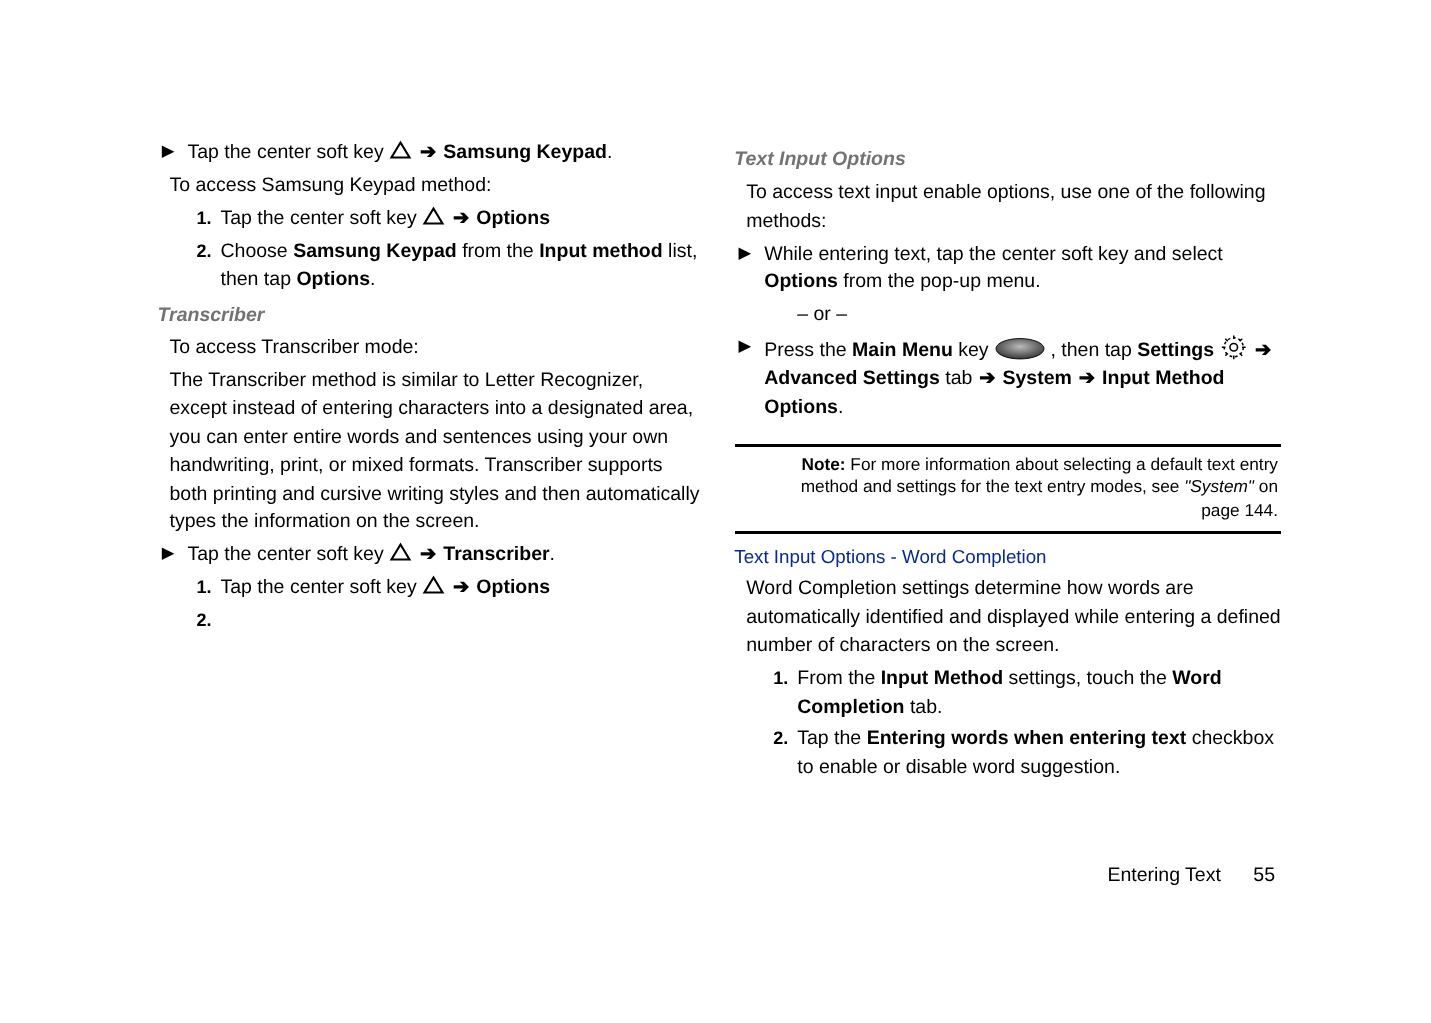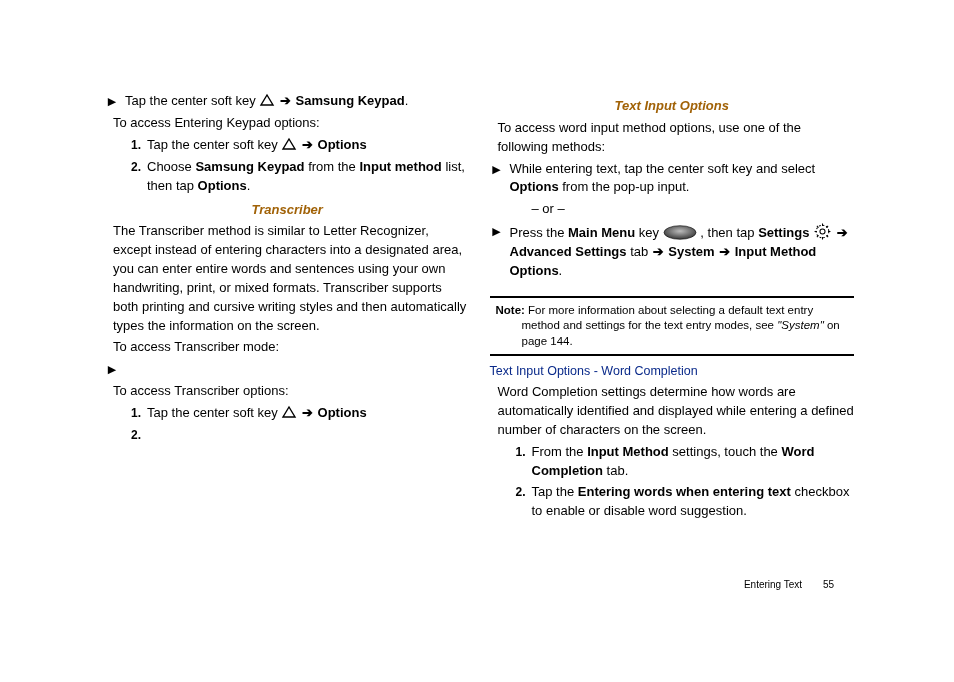--- a/index.html
+++ b/index.html
@@ -47,53 +47,53 @@
   }
   .indent-text {
     padding-left: 8px;
   }
   .icon-tri {
     display: inline-block;
     vertical-align: -2px;
   }
   .icon-tri svg { display: block; }
   .h-sub {
-    color: #a16207;
+    color: #737373;
     font-weight: bold;
     font-style: italic;
     font-size: 13px;
     margin: 5px 0 3px 0;
-    text-align: center;
   }
   .h-sub2 {
     color: #0a2a8a;
     font-weight: normal;
     font-size: 12.5px;
     margin: 6px 0 3px 0;
   }
   .note-box {
     border-top: 2px solid #000;
     border-bottom: 2px solid #000;
     padding: 5px 2px 5px 2px;
     margin: 6px 0 6px 0;
     font-size: 11.5px;
     line-height: 1.35;
   }
   .note-box .note-body {
     display: block;
     padding-left: 30px;
     text-indent: -26px;
+    text-align: right;
   }
   .bold { font-weight: bold; margin-top: 36px; }
   .arrow { font-weight: bold; padding: 0 1px; }
   .footer {
     position: absolute;
     bottom: 92px;
-    right: 120px;
-    font-size: 10px;
+    right: 104px;
+    font-size: 13px;
     color: #000;
   }
   .footer .sect { margin-right: 18px; }
   .key-oval {
     display: inline-block;
     width: 34px;
     height: 15px;
     vertical-align: -3px;
   }
   .key-oval svg { display: block; }
@@ -122,21 +122,21 @@
         <span class="icon-tri">
           <svg width="16" height="14" viewBox="0 0 16 14">
               <polygon points="8,2 14,12 2,12" fill="none" stroke="#000" stroke-width="1.4"></polygon>
             </svg>
         </span>
         <span class="arrow"> ➔</span>
         <span class="bold"> Samsung Keypad</span><span>.</span>
       </div>
     </div>
 
-    <p class="indent-text">To access Entering Keypad options:</p>
+    <p class="indent-text">To access Samsung Keypad method:</p>
 
     <div class="bullet-row indent-num">
       <span class="num-marker">1.</span>
       <div>
         <span>Tap the center soft key </span>
         <span class="icon-tri">
           <svg width="16" height="14" viewBox="0 0 16 14">
               <polygon points="8,2 14,12 2,12" fill="none" stroke="#000" stroke-width="1.4"></polygon>
             </svg>
         </span>
@@ -147,29 +147,38 @@
 
     <div class="bullet-row indent-num">
       <span class="num-marker">2.</span>
       <div>
         <span>Choose </span><span class="bold">Samsung Keypad</span><span> from the </span><span class="bold">Input method</span><span> list, then tap </span><span class="bold">Options</span><span>.</span>
       </div>
     </div>
 
     <div class="h-sub">Transcriber</div>
 
+    <p class="indent-text">To access Transcriber mode:</p>
+
     <p class="indent-text">The Transcriber method is similar to Letter Recognizer, except instead of entering characters into a designated area, you can enter entire words and sentences using your own handwriting, print, or mixed formats. Transcriber supports both printing and cursive writing styles and then automatically types the information on the screen.</p>
 
-    <p class="indent-text">To access Transcriber mode:</p>
-
-    <div class="bullet-row">
-      <span class="marker">▶</span>
-    </div>
-
-    <p class="indent-text">To access Transcriber options:</p>
+    <div class="bullet-row">
+      <span class="marker">▶</span>
+      <div>
+        <span>Tap the center soft key </span>
+        <span class="icon-tri">
+          <svg width="16" height="14" viewBox="0 0 16 14">
+              <polygon points="8,2 14,12 2,12" fill="none" stroke="#000" stroke-width="1.4"></polygon>
+            </svg>
+        </span>
+        <span class="arrow"> ➔</span>
+        <span class="bold"> Transcriber</span><span>.</span>
+      </div>
+    </div>
+
 
     <div class="bullet-row indent-num">
       <span class="num-marker">1.</span>
       <div>
         <span>Tap the center soft key </span>
         <span class="icon-tri">
           <svg width="16" height="14" viewBox="0 0 16 14">
               <polygon points="8,2 14,12 2,12" fill="none" stroke="#000" stroke-width="1.4"></polygon>
             </svg>
         </span>
@@ -184,26 +193,26 @@
 
     <div class="gap"></div>
 
 
   </div>
 
   <div class="col">
 
     <div class="h-sub">Text Input Options</div>
 
-    <p class="indent-text">To access word input method options, use one of the following methods:</p>
-
-    <div class="bullet-row">
-      <span class="marker">▶</span>
-      <div>
-        <span>While entering text, tap the center soft key and select </span><span class="bold">Options</span><span> from the pop-up input.</span>
+    <p class="indent-text">To access text input enable options, use one of the following methods:</p>
+
+    <div class="bullet-row">
+      <span class="marker">▶</span>
+      <div>
+        <span>While entering text, tap the center soft key and select </span><span class="bold">Options</span><span> from the pop-up menu.</span>
       </div>
     </div>
 
     <p class="or-line">– or –</p>
 
     <div class="bullet-row">
       <span class="marker">▶</span>
       <div>
         <span>Press the </span><span class="bold">Main Menu</span><span>  key </span>
         <span class="key-oval">

